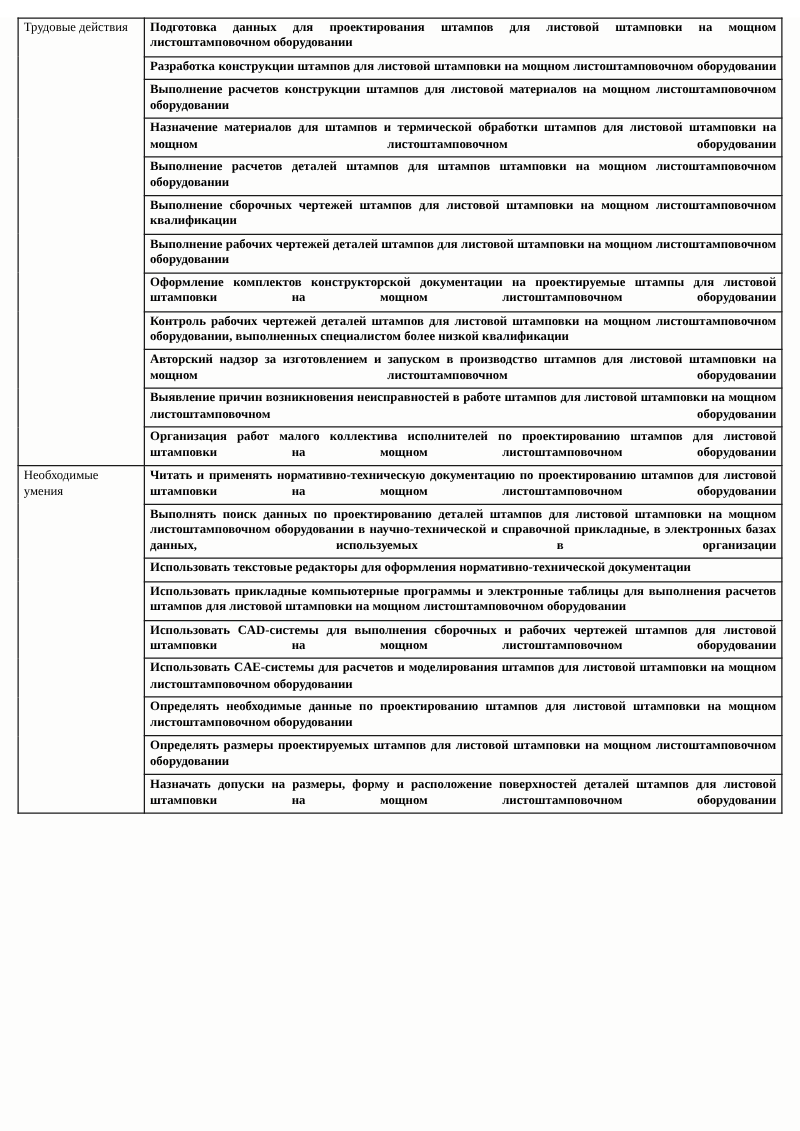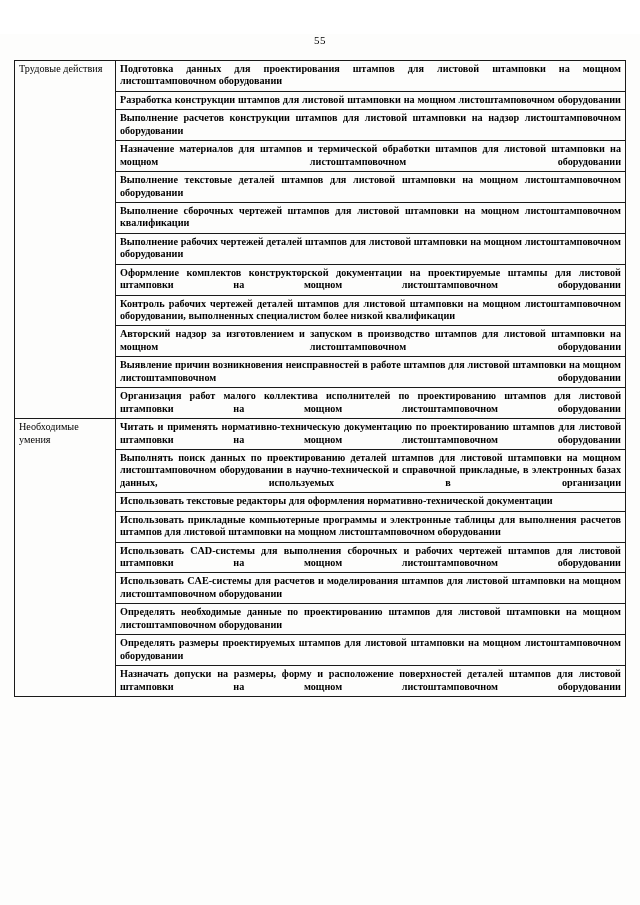--- a/index.html
+++ b/index.html
@@ -62,38 +62,37 @@
   .plain {
     text-align: justify;
     text-align-last: left;
     font-weight: bold;
   }
 </style>
 </head>
 <body>
 
 <div class="page">
-  <div class="page-number">55</div>
   <table class="doc-table">
     <tbody>
         <tr>
           <td class="label-cell" rowspan="12">Трудовые действия</td>
           <td class="item-cell plain">Подготовка данных для проектирования штампов для листовой штамповки на мощном листоштамповочном оборудовании</td>
         </tr>
         <tr>
           <td class="item-cell spread">Разработка конструкции штампов для листовой штамповки на мощном листоштамповочном оборудовании</td>
         </tr>
         <tr>
-          <td class="item-cell spread">Выполнение расчетов конструкции штампов для листовой штамповки на надзор листоштамповочном оборудовании</td>
+          <td class="item-cell spread">Выполнение расчетов конструкции штампов для листовой материалов на мощном листоштамповочном оборудовании</td>
         </tr>
         <tr>
           <td class="item-cell spread">Назначение материалов для штампов и термической обработки штампов для листовой штамповки на мощном листоштамповочном оборудовании</td>
         </tr>
         <tr>
-          <td class="item-cell spread">Выполнение текстовые деталей штампов для листовой штамповки на мощном листоштамповочном оборудовании</td>
+          <td class="item-cell spread">Выполнение расчетов деталей штампов для штампов штамповки на мощном листоштамповочном оборудовании</td>
         </tr>
         <tr>
           <td class="item-cell plain">Выполнение сборочных чертежей штампов для листовой штамповки на мощном листоштамповочном квалификации</td>
         </tr>
         <tr>
           <td class="item-cell plain">Выполнение рабочих чертежей деталей штампов для листовой штамповки на мощном листоштамповочном оборудовании</td>
         </tr>
         <tr>
           <td class="item-cell spread">Оформление комплектов конструкторской документации на проектируемые штампы для листовой штамповки на мощном листоштамповочном оборудовании</td>
         </tr>

